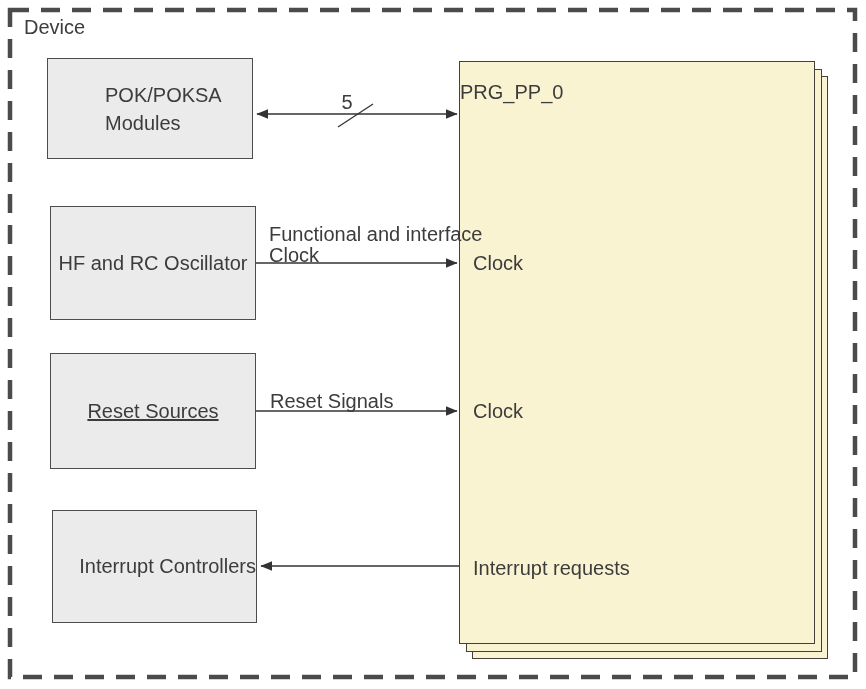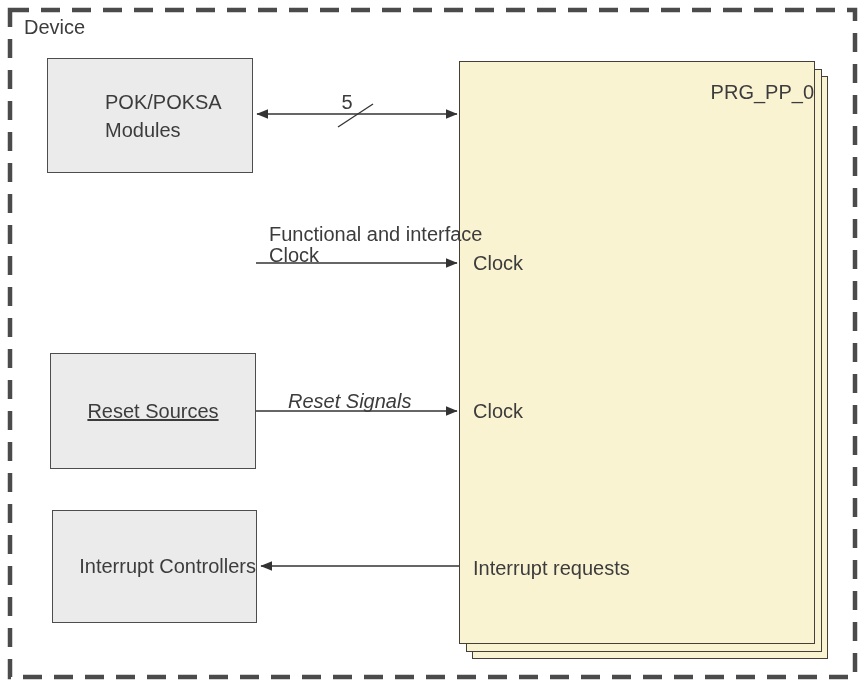--- a/index.html
+++ b/index.html
@@ -23,44 +23,44 @@
   svg.lines rect.device-rect{fill:none;stroke:var(--dash-border);stroke-width:4.5px;stroke-dasharray:19 12;}
   #arrowhead path{fill:var(--line);}
 
   .device-label{position:absolute;left:24px;top:16px;z-index:3;}
 
   .gbox{
     position:absolute;z-index:2;background:var(--box-fill);
     border:1.5px solid var(--box-border);box-sizing:border-box;
     display:flex;align-items:center;justify-content:center;text-align:center;
   }
-  .gbox.pok{left:47px;top:58px;width:206px;height:115px;justify-content:flex-start;text-align:left;}
+  .gbox.pok{left:47px;top:58px;width:206px;height:101px;justify-content:flex-start;text-align:left;}
   .pok-text{padding-left:57px;line-height:28px;}
   .gbox.osc{left:50px;top:206px;width:206px;height:114px;}
   .gbox.rst{left:50px;top:353px;width:206px;height:116px;text-decoration:underline;}
   .gbox.itc{left:52px;top:510px;width:205px;height:113px;justify-content:flex-end;}
 
   .prg-layer{
     position:absolute;width:356px;height:583px;background:var(--prg-fill);
     border:1.5px solid var(--prg-border);box-sizing:border-box;z-index:2;
   }
   .prg-layer.l3{left:472px;top:76px;}
   .prg-layer.l2{left:466px;top:69px;}
   .prg-main{left:459px;top:61px;}
-  .prg-title{position:absolute;left:0;right:0;top:19px;text-align:right;}
+  .prg-title{position:absolute;left:0;right:0;top:19px;text-align:left;}
 
   .port{position:absolute;z-index:3;line-height:17px;}
   .port.clock{left:473px;top:255px;}
   .port.reset{left:473px;top:403px;}
   .port.irq{left:473px;top:560px;}
 
   .conn-label{position:absolute;z-index:3;line-height:21px;}
   .conn-label.five{left:330px;top:92px;width:34px;text-align:center;}
   .conn-label.clk{left:269px;top:224px;}
-  .conn-label.rsg{left:288px;top:391px;font-style:italic;}
+  .conn-label.rsg{left:270px;top:391px;}
 </style>
 </head>
 <body>
 
 <div class="canvas">
 
   <svg class="lines" width="866" height="689" viewBox="0 0 866 689">
     <defs>
       <marker id="arrowhead" viewBox="0 0 10 8" refX="9.5" refY="4" markerWidth="12" markerHeight="9.6" markerUnits="userSpaceOnUse" orient="auto-start-reverse">
         <path d="M0,0 L10,4 L0,8 Z"></path>
@@ -81,20 +81,23 @@
 
   <div class="device-label">Device</div>
 
   <div class="gbox pok">
     <div class="pok-text">
       <div>POK/POKSA</div>
       <div>Modules</div>
     </div>
   </div>
 
+  <div class="gbox osc">
+    <span>HF and RC Oscillator</span>
+  </div>
 
   <div class="gbox rst">
     <span>Reset Sources</span>
   </div>
 
   <div class="gbox itc">
     <span>Interrupt Controllers</span>
   </div>
 
   <div class="prg-layer l3"></div>

